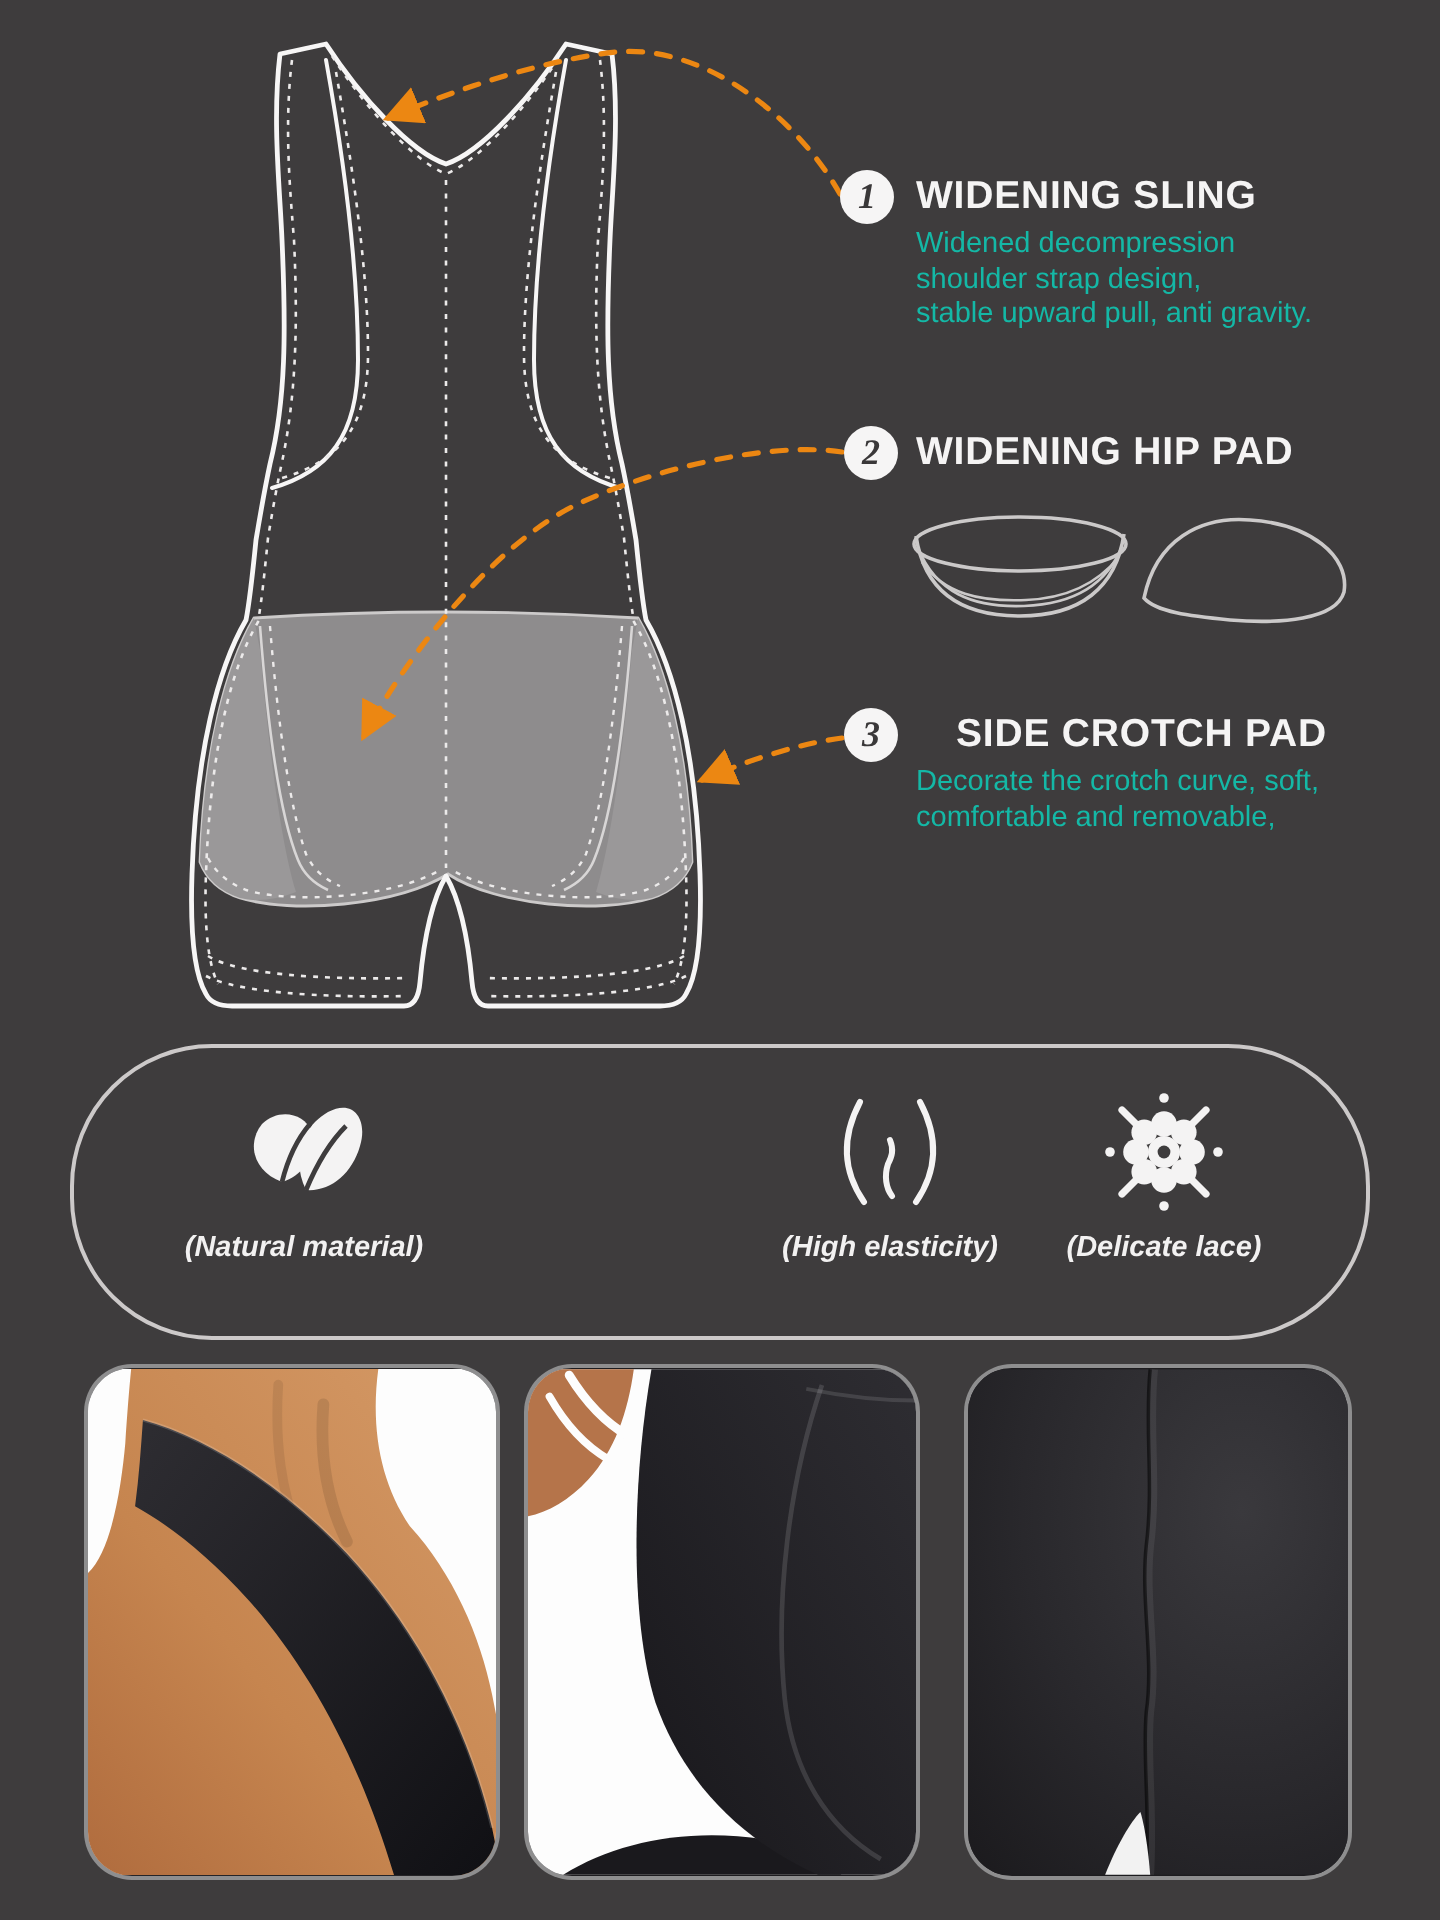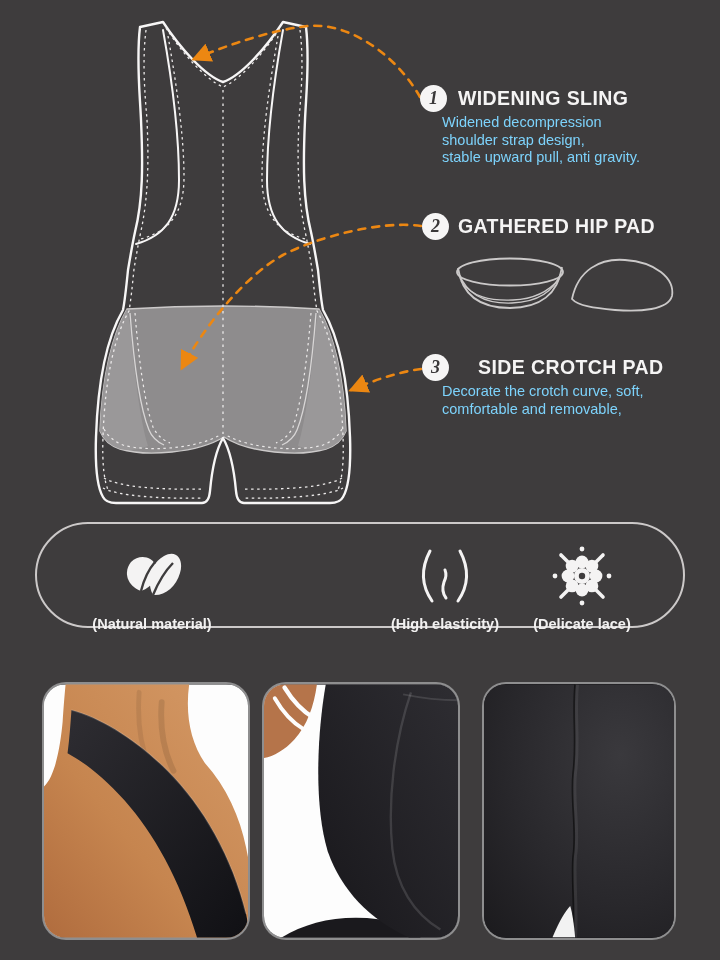--- a/index.html
+++ b/index.html
@@ -14,26 +14,26 @@
   .badge{
     position:absolute;width:27px;height:27px;border-radius:50%;
     background:#f6f5f5;color:#3a3839;
     font-family:"Liberation Serif", serif;font-style:italic;font-weight:bold;
     font-size:18px;line-height:27px;text-align:center;
   }
   .co-title{
     position:absolute;left:458px;color:#f5f4f4;font-weight:bold;
     font-size:19.5px;letter-spacing:0.4px;white-space:nowrap;text-align:center;
   }
-  .co-body{position:absolute;left:442px;color:#7dd3fc;font-size:14.5px;line-height:17.5px;}
+  .co-body{position:absolute;left:458px;color:#14b8a6;font-size:14.5px;line-height:17.5px;}
   .co-body div{white-space:nowrap;}
   
   .pill{
-    position:absolute;left:35px;top:522px;width:650px;height:106px;
-    border:2px solid #ccc9c9;border-radius:71px;box-sizing:border-box;
+    position:absolute;left:35px;top:522px;width:650px;height:148px;
+    border:2px solid #ccc9c9;border-radius:71px;box-sizing:border-box;font-style:italic;
   }
   .feat{position:absolute;width:150px;top:20px;text-align:center;}
   .feat .ic{height:64px;display:flex;align-items:center;justify-content:center;}
   .feat .lbl{margin-top:8px;color:#f2f1f1;font-weight:bold;font-size:14.5px;white-space:nowrap;}
   
   .photo{
     position:absolute;top:682px;height:258px;border-radius:24px;overflow:hidden;
     border:2px solid rgba(255,255,255,0.5);box-sizing:border-box;background:#1d1c1f;
   }
   .photo svg{display:block;width:100%;height:100%;}
@@ -101,21 +101,21 @@
 
   <div class="badge" style="left:420px;top:85px;"><span>1</span></div>
   <div class="co-title" style="top:87px;">WIDENING SLING</div>
   <div class="co-body" style="top:114px;">
     <div>Widened decompression</div>
     <div>shoulder strap design,</div>
     <div>stable upward pull, anti gravity.</div>
   </div>
 
   <div class="badge" style="left:422px;top:213px;"><span>2</span></div>
-  <div class="co-title" style="top:215px;">GATHERED HIP PAD</div>
+  <div class="co-title" style="top:215px;">WIDENING HIP PAD</div>
 
   <div class="badge" style="left:422px;top:354px;"><span>3</span></div>
   <div class="co-title" style="top:356px;margin-left:20px;">SIDE CROTCH PAD</div>
   <div class="co-body" style="top:383px;">
     <div>Decorate the crotch curve, soft,</div>
     <div>comfortable and removable,</div>
   </div>
 
   <div class="pill">
     <div class="feat" style="left:40px;">

